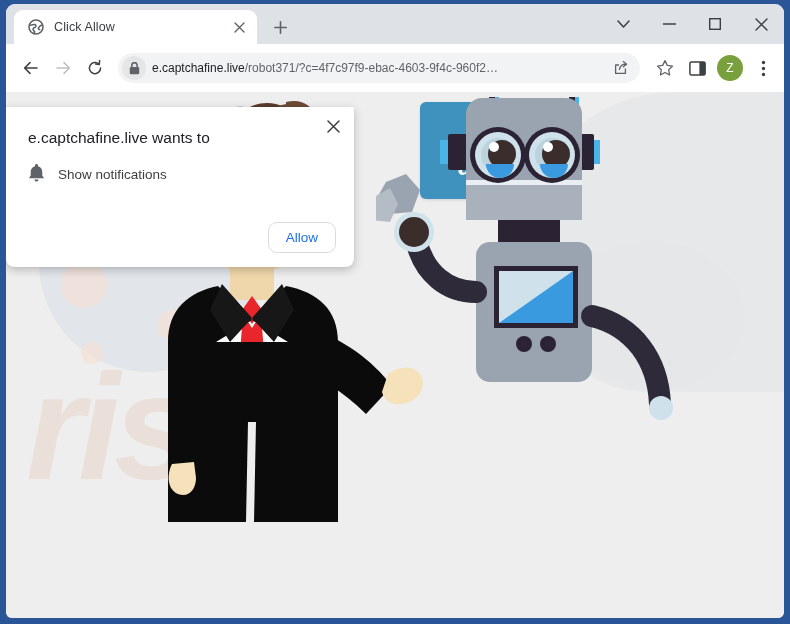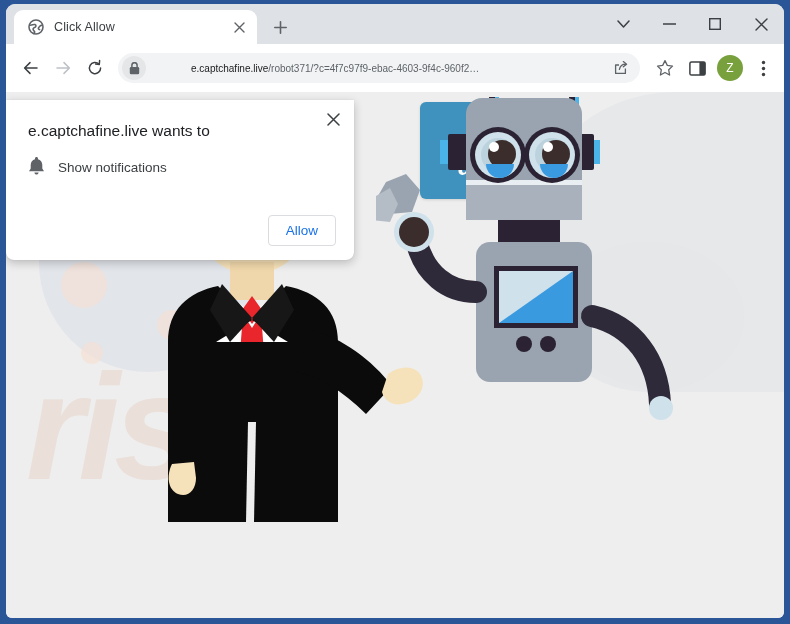--- a/index.html
+++ b/index.html
@@ -119,26 +119,25 @@
   .lock-pill {
     width: 24px; height: 24px;
     border-radius: 50%;
     background: #e4e6e8;
     display: flex; align-items: center; justify-content: center;
     flex: 0 0 24px;
     margin-right: 6px;
   }
   .url-text {
     flex: 1 1 auto;
-    font-size: 10px;
+    font-size: 12px;
     color: #202124;
     white-space: nowrap;
     overflow: hidden;
     min-width: 0;
-    margin-left: 39px;
   }
   .url-text .dim { color: #5f6368; }
   .omni-icon {
     width: 26px; height: 26px;
     flex: 0 0 26px;
     display: flex; align-items: center; justify-content: center;
     border-radius: 50%;
   }
   .avatar {
     width: 26px; height: 26px;
@@ -234,21 +233,21 @@
 
   
   .man { position: absolute; left: 120px; top: 0px; width: 300px; height: 430px; }
 
   
   .robot { position: absolute; left: 370px; top: 0px; width: 380px; height: 440px; }
 
   
   .perm-dialog {
     position: absolute;
-    left: 0px; top: 8px;
+    left: 0px; top: 15px;
     width: 348px;
     background: #ffffff;
     border-radius: 0 0 8px 8px;
     box-shadow: 0 3px 10px rgba(0,0,0,.22), 0 0 1px rgba(0,0,0,.18);
     padding: 16px 18px 14px 22px;
   }
   .perm-close {
     position: absolute;
     right: 10px; top: 8px;
     width: 22px; height: 22px;
@@ -273,21 +272,21 @@
     display: flex;
     justify-content: flex-end;
     gap: 12px;
   }
   .perm-btn {
     min-width: 68px;
     height: 31px;
     padding: 0 16px;
     background: #fff;
     border: 1px solid #dadce0;
-    border-radius: 4px;
+    border-radius: 9px;
     color: #1a73e8;
     font-size: 13.5px;
     font-family: inherit;
     display: flex; align-items: center; justify-content: center;
   }
 </style>
 </head>
 <body>
 
 <div class="window-frame">

